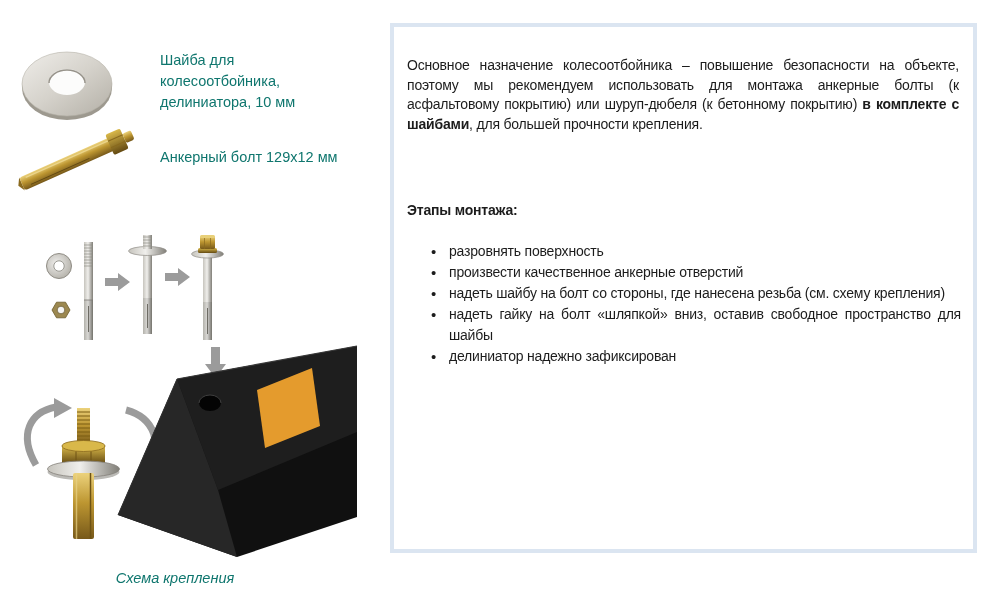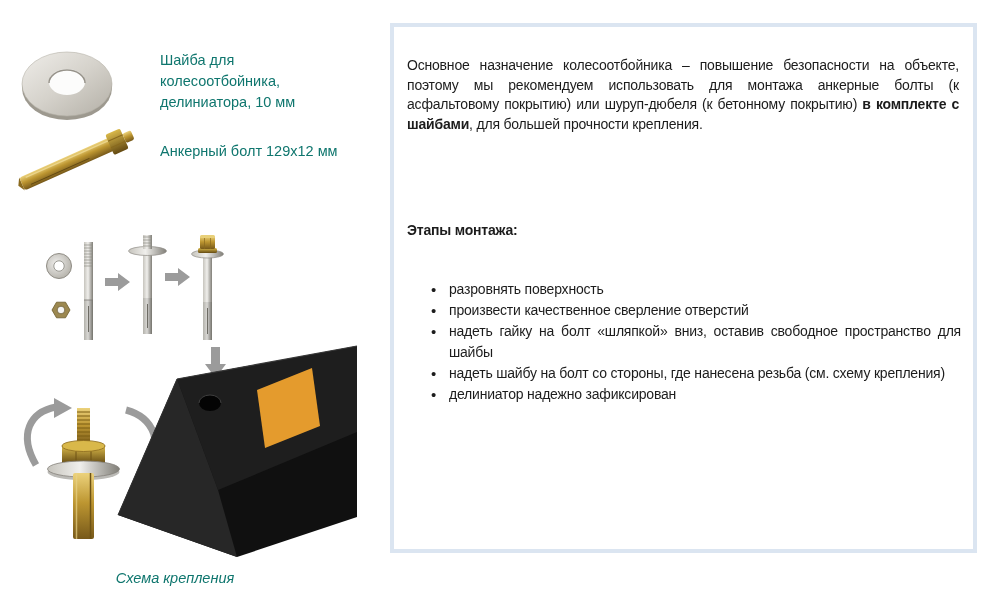--- a/index.html
+++ b/index.html
@@ -15,21 +15,21 @@
 
   
   .photo-caption {
     font-size:14.5px;
     line-height:21px;
     color:#0f766e;
   }
   #washer-photo   { left:18px;  top:42px;  width:100px; height:86px; }
   #washer-caption { left:160px; top:50px;  width:196px; }
   #bolt-photo     { left:12px;  top:114px; width:140px; height:86px; }
-  #bolt-caption   { left:160px; top:141px; width:230px; }
+  #bolt-caption   { left:160px; top:147px; width:230px; }
   #scheme-figure  { left:10px;  top:222px; width:360px; height:342px; }
   #scheme-caption { left:10px;  top:568px; width:330px; text-align:center;font-style:italic; }
 
   
   #info-panel {
     left:390px; top:23px;
     width:587px; height:530px;
     box-sizing:border-box;
     border:4px solid #dbe5f1;
     background:#ffffff;
@@ -37,27 +37,27 @@
   }
   .intro {
     margin:29px 2px 0 0;
     font-size:14px;
     line-height:19.5px;
     letter-spacing:-0.2px;
     text-align:justify;
   }
   .intro b { letter-spacing:-0.2px; }
   .stages-heading {
-    margin-top:88px;
+    margin-top:68px;
     font-size:14px;
     font-weight:bold;
     letter-spacing:-0.2px;
   }
   ul.stages {
-    margin:41px 0 0 24px;
+    margin:23px 0 0 24px;
     padding:0;
     list-style:none;
   }
   ul.stages li {
     position:relative;
     padding-left:18px;
     font-size:14px;
     line-height:21px;
     letter-spacing:-0.2px;
     text-align:justify;
@@ -196,18 +196,18 @@
 
 <div id="scheme-caption" class="abs photo-caption">Схема крепления</div>
 
 <div id="info-panel" class="abs">
   <p class="intro"><span>Основное назначение колесоотбойника – повышение безопасности на объекте, поэтому мы рекомендуем использовать для монтажа анкерные болты (к асфальтовому покрытию) или шуруп-дюбеля (к бетонному покрытию) </span><b>в комплекте с шайбами</b><span>, для большей прочности крепления.</span></p>
 
   <div class="stages-heading">Этапы монтажа:</div>
 
   <ul class="stages">
     <li>разровнять поверхность</li>
-    <li>произвести качественное сверление отверстий</li>
+    <li>произвести качественное анкерные отверстий</li>
+    <li>надеть шайбу на болт со стороны, где нанесена резьба (см. схему крепления)</li>
     <li>надеть гайку на болт «шляпкой» вниз, оставив свободное пространство для шайбы</li>
-    <li>надеть шайбу на болт со стороны, где нанесена резьба (см. схему крепления)</li>
     <li>делиниатор надежно зафиксирован</li>
   </ul>
 </div>
 
 </body></html>

